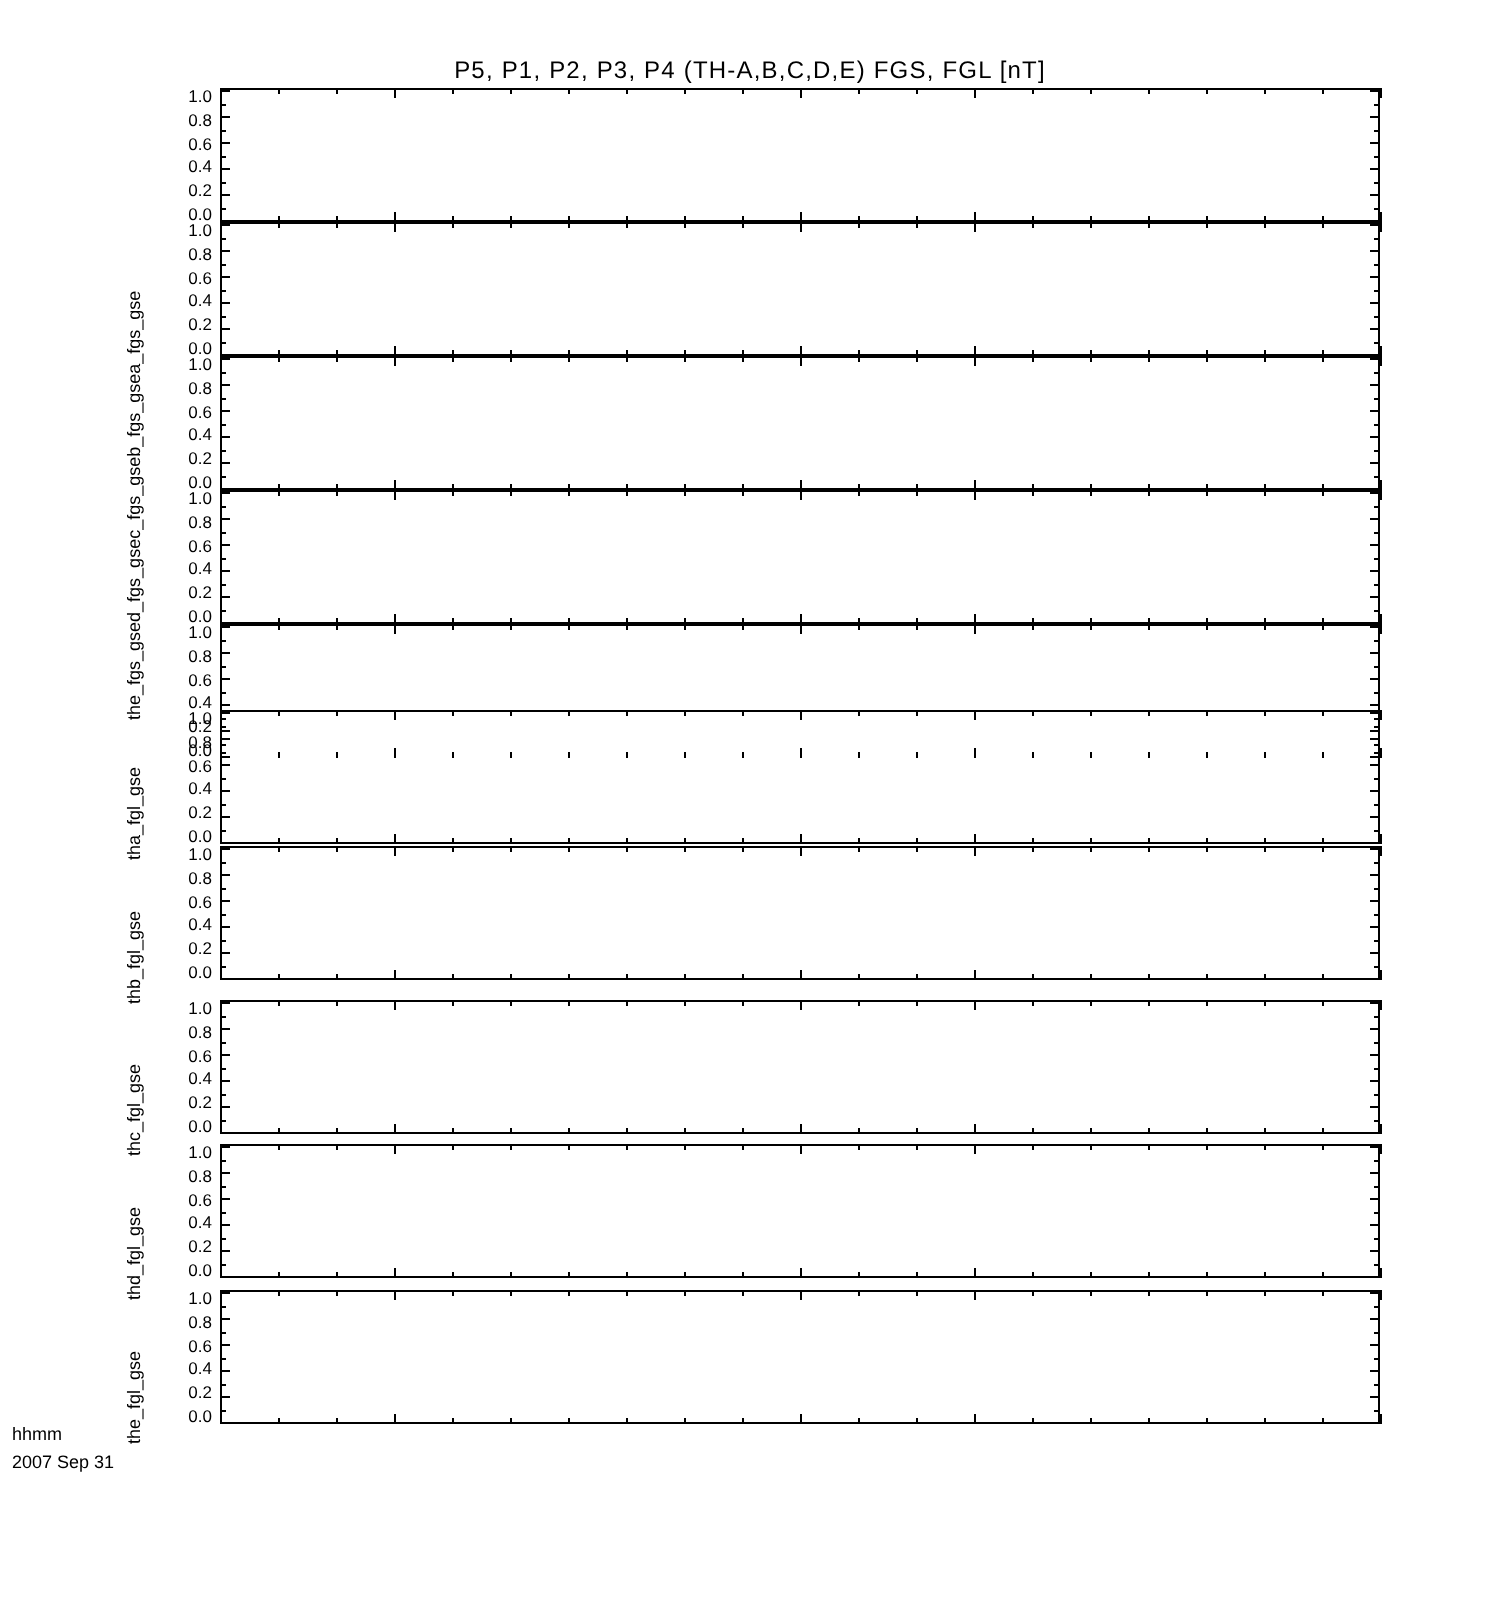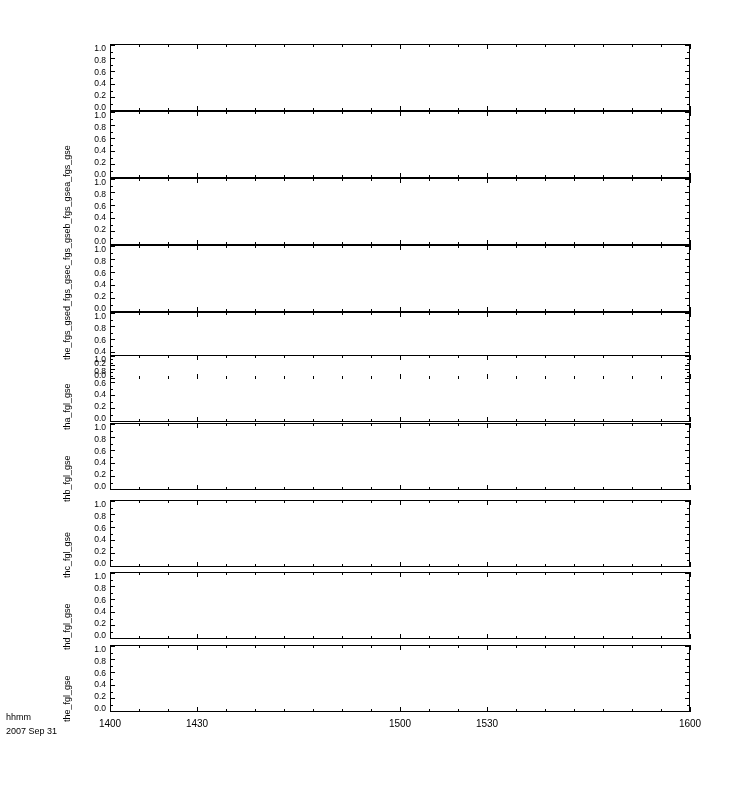--- a/index.html
+++ b/index.html
@@ -79,20 +79,21 @@
   #corner-date{top:726px;}
 
   
   .tick{position:absolute;background:#000000;}
 </style>
 </head>
 <body>
 
 <div id="plot-root">
 
+  <div class="title">P5, P1, P2, P3, P4  (TH-A,B,C,D,E) FGS, FGL [nT]</div>
 
   <div class="panel" id="p0" style="top:44px;height:67px;"></div>
   <div class="ylabels" id="yl0" style="left:80px;top:44px;height:67px;">
       <span style="top: 63px;">0.0</span>
       <span style="top: 51.2px;">0.2</span>
       <span style="top: 39.4px;">0.4</span>
       <span style="top: 27.6px;">0.6</span>
       <span style="top: 15.8px;">0.8</span>
       <span style="top: 4px;">1.0</span>
     </div>
@@ -188,27 +189,20 @@
     </div>
 
   <div class="yname" id="stackname" style="left:72px;top:350px;">the_fgs_gsed_fgs_gsec_fgs_gseb_fgs_gsea_fgs_gse</div>
 
   <div class="yname" id="n5" style="left:72px;top:420px;">tha_fgl_gse</div>
   <div class="yname" id="n6" style="left:72px;top:492px;">thb_fgl_gse</div>
   <div class="yname" id="n7" style="left:72px;top:568px;">thc_fgl_gse</div>
   <div class="yname" id="n8" style="left:72px;top:640px;">thd_fgl_gse</div>
   <div class="yname" id="n9" style="left:72px;top:712px;">the_fgl_gse</div>
 
-  <div class="xlabels" id="xlabels">
-      <span style="left: 110px;">1400</span>
-      <span style="left: 197px;">1430</span>
-      <span style="left: 400px;">1500</span>
-      <span style="left: 487px;">1530</span>
-      <span style="left: 690px;">1600</span>
-    </div>
 
   <div class="corner" id="corner-hhmm">hhmm</div>
   <div class="corner" id="corner-date">2007 Sep 31</div>
 
 <div class="tick" style="left: 110px; top: 44px; width: 1px; height: 5px;"></div>
     <div class="tick" style="left: 110px; top: 106px; width: 1px; height: 5px;"></div>
     <div class="tick" style="left: 197px; top: 44px; width: 1px; height: 5px;"></div>
     <div class="tick" style="left: 197px; top: 106px; width: 1px; height: 5px;"></div>
     <div class="tick" style="left: 400px; top: 44px; width: 1px; height: 5px;"></div>
     <div class="tick" style="left: 400px; top: 106px; width: 1px; height: 5px;"></div>

